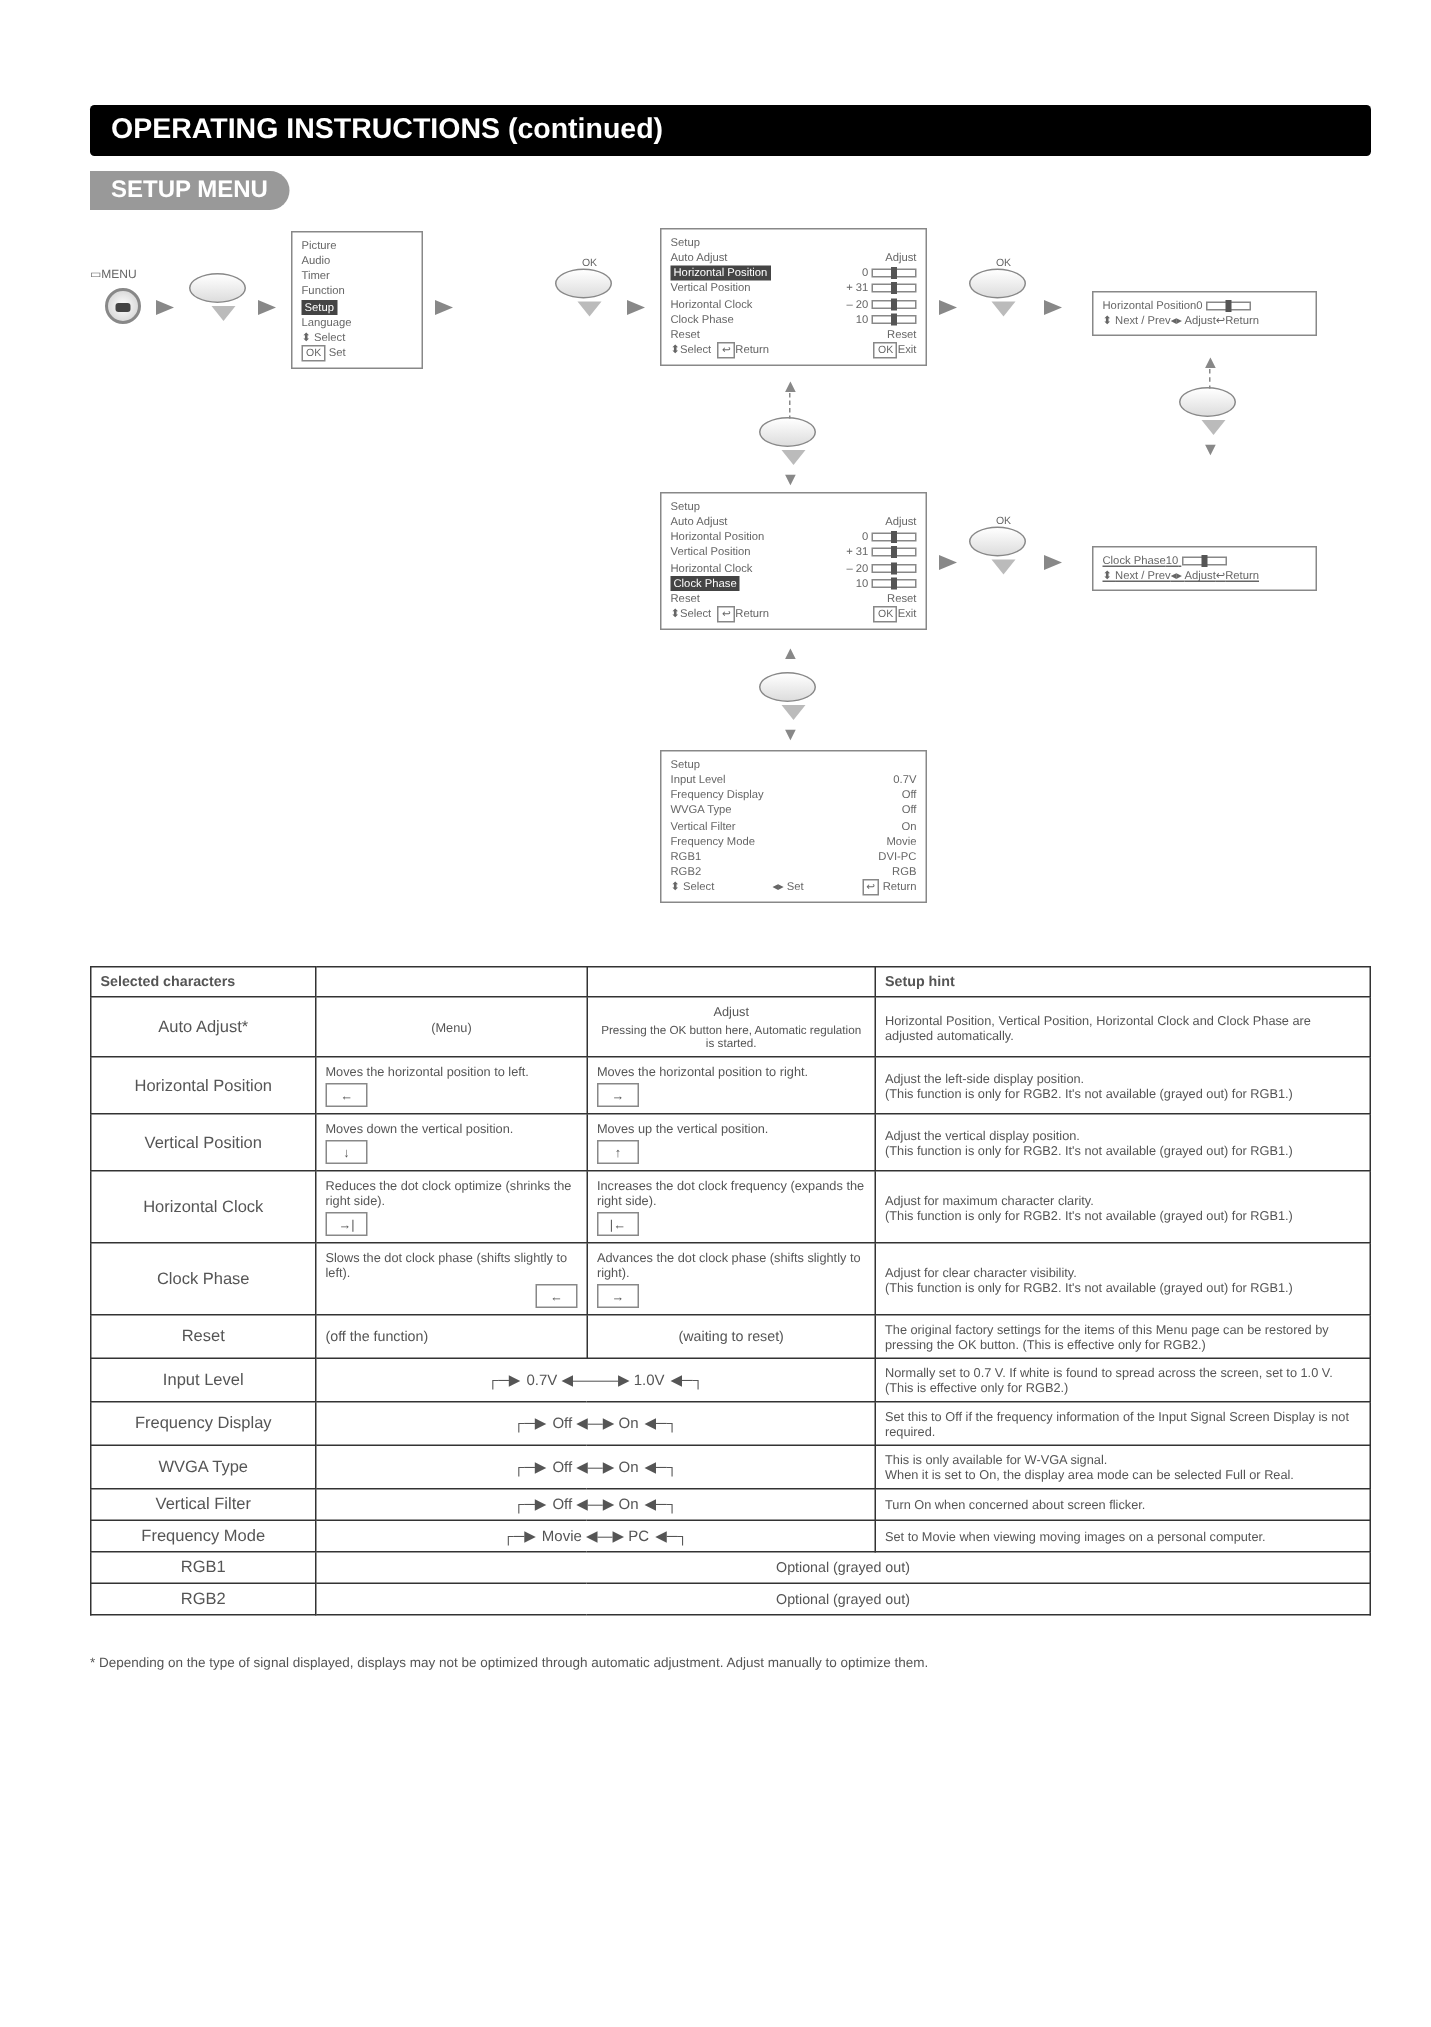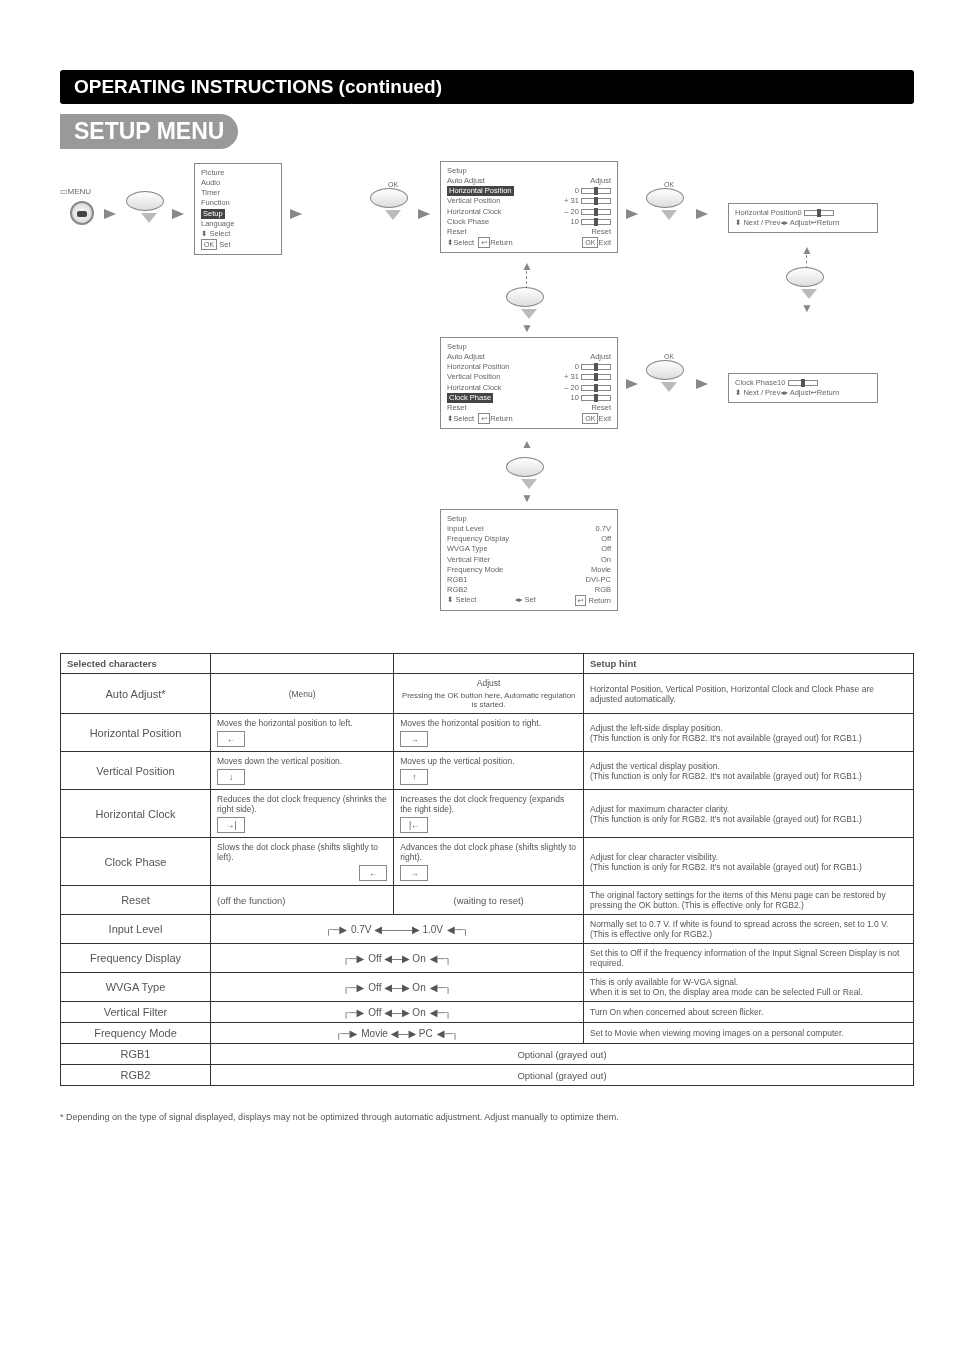--- a/index.html
+++ b/index.html
@@ -19,21 +19,21 @@
     font-size: 19px;
     padding: 6px 14px;
     border-radius: 3px;
     display: inline-block;
     width: 100%;
   }
   .section-label {
     background: #999;
     color: #fff;
     font-weight: bold;
-    font-size: 23px;
+    font-size: 16px;
     padding: 4px 14px 4px 14px;
     border-radius: 0 18px 18px 0;
     display: inline-block;
     margin-top: 10px;
   }
   .flow-area {
     position: relative;
     height: 490px;
     margin-top: 8px;
     font-size: 8px;
@@ -247,21 +247,21 @@
       </div>
   </div>
   <div class="arrow-r" style="left:566px;top:222px;"></div>
   <div class="osd-button" style="left:586px;top:196px;">
     <div class="lbl">OK</div>
     <div class="oval"></div>
       <div class="triangle"></div>
   </div>
   <div class="arrow-r" style="left:636px;top:222px;"></div>
 
-  <div class="small-panel" style="left:668px;top:216px;">
+  <div class="small-panel" style="left:668px;top:216px;text-decoration:underline;">
     <div class="row"><span>Clock Phase</span><span><span>10</span> <span class="slider"></span></span></div>
     <div class="row" style="gap:4px;"><span>⬍ <span>Next / Prev</span></span><span>◂▸ <span>Adjust</span></span><span><span class="btnbox">↩</span><span>Return</span></span></div>
   </div>
 
   <div class="vert-arrows" style="left:460px;top:280px;">▲</div>
   <div class="osd-button" style="left:446px;top:300px;">
     <div class="oval"></div>
       <div class="triangle"></div>
   </div>
   <div class="vert-arrows" style="left:460px;top:334px;">▼</div>
@@ -371,21 +371,21 @@
           </div>
         </td>
     <td class="hint" style="white-space:pre-line;">Adjust the vertical display position.
 (This function is only for RGB2. It's not available (grayed out) for RGB1.)</td>
   </tr>
 
   <tr>
     <td class="label">Horizontal Clock</td>
     <td>
           <div class="cellwrap" style="align-items:flex-start;">
-            <span>Reduces the dot clock frequency (shrinks the right side).</span>
+            <span>Reduces the dot clock optimize (shrinks the right side).</span>
             <div class="minibox">
               <span>→|</span>
             </div>
           </div>
         </td>
     <td>
           <div class="cellwrap" style="align-items:flex-start;">
             <span>Increases the dot clock frequency (expands the right side).</span>
             <div class="minibox">
               <span>|←</span>

